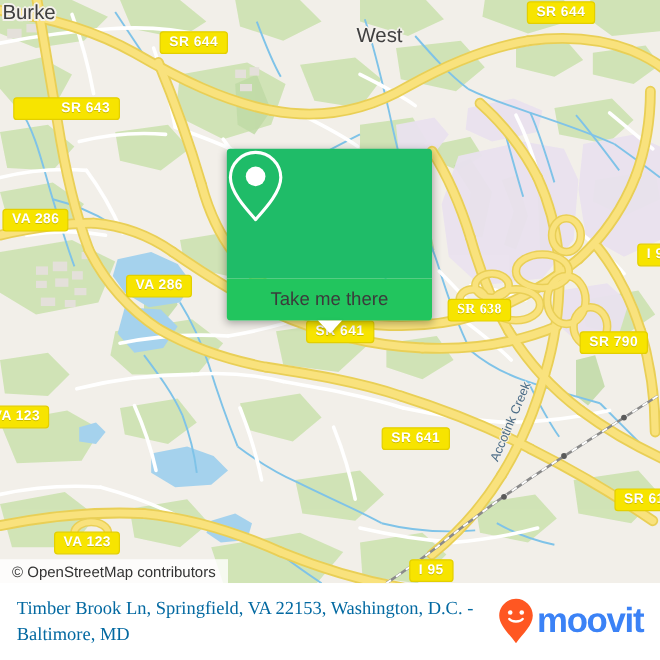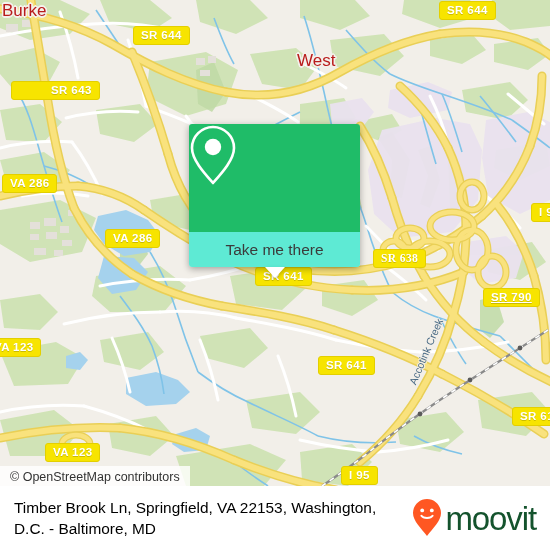--- a/index.html
+++ b/index.html
@@ -29,21 +29,21 @@
     white-space:nowrap;
     line-height:12px;
     text-shadow:0 1px 0 rgba(0,0,0,.18);
     box-sizing:border-box;
     text-align:right;
   }
 
   
   .place{
     position:absolute;
-    color:#b91c1c;
+    color:#404040;
     font-size:17px;
     white-space:nowrap;
     text-shadow:
       -1.6px 0 #f4f1ec, 1.6px 0 #f4f1ec, 0 -1.6px #f4f1ec, 0 1.6px #f4f1ec,
       -1.2px -1.2px #f4f1ec, 1.2px -1.2px #f4f1ec, -1.2px 1.2px #f4f1ec, 1.2px 1.2px #f4f1ec;
     line-height:19px;
   }
   .place.two{line-height:21px;}
   .waterlabel{
     position:absolute;
@@ -73,21 +73,21 @@
     overflow:visible;
     z-index:40;
   }
   .card-green{
     background:#1fbc68;
     height:108px;
     border-radius:3px 3px 0 0;
     display:flex;align-items:center;justify-content:center;
   }
   .card-btn{
-    background:#5eead4;
+    background:#22c55e;
     height:35px;
     border-radius:0 0 3px 3px;
     display:flex;align-items:center;justify-content:center;
     color:#3b3b3b;
     font-size:15.5px;
     position:relative;
   }
   .card-pointer{
     position:absolute;left:50%;top:100%;
     margin-left:-10px;
@@ -101,30 +101,31 @@
   
   .footer{
     position:absolute;left:0;top:486px;width:550px;height:64px;
     background:#ffffff;
     display:flex;align-items:center;
     box-sizing:border-box;
     padding:0 14px 0 14px;
   }
   .footer-text{
     flex:1;
-    color:#000000;
+    color:#0369a1;
     font-size:15.4px;
     line-height:21px;
     padding-right:6px;
+    font-family:Liberation Serif, serif;
   }
   .brand{display:flex;align-items:center;gap:3px;flex:none;}
   .brand-word{
-    color:#14532d;
-    font-size:33px;
-    font-weight:normal;
+    color:#3b82f6;
+    font-size:29px;
+    font-weight:bold;
     letter-spacing:-1.1px;
     line-height:31px;
   }
 </style>
 </head>
 <body>
 
 <div id="app">
 
   <div class="map">
@@ -380,34 +381,34 @@
       <g>
         <path d="M548,330 C520,348 492,366 464,384 C430,406 396,430 364,456 C348,468 334,478 322,486" fill="none" stroke="#8a8a8a" stroke-width="2.2"></path>
         <path d="M548,330 C520,348 492,366 464,384 C430,406 396,430 364,456 C348,468 334,478 322,486" fill="none" stroke="#ffffff" stroke-width="1.6" stroke-dasharray="5 5"></path>
         <circle cx="520" cy="348" r="2.4" fill="#5a5a5a"></circle>
         <circle cx="470" cy="380" r="2.4" fill="#5a5a5a"></circle>
         <circle cx="420" cy="414" r="2.4" fill="#5a5a5a"></circle>
       </g>
     </svg>
 
     <div class="place" style="left:2px;top:1px;">Burke</div>
-    <div class="place two" style="left:297px;top:19px;margin-top:31px;">
+    <div class="place two" style="left:297px;top:19px;">
       <div>West</div>
     </div>
 
     <div class="waterlabel" style="left:412px;top:378px;transform:rotate(-67deg);transform-origin:left center;">Accotink Creek</div>
 
     <div class="shield" style="left:133px;top:26px;">SR 644</div>
     <div class="shield" style="left:439px;top:1px;">SR 644</div>
     <div class="shield" style="left:11px;top:81px;padding-left:39px;">SR 643</div>
     <div class="shield" style="left:2px;top:174px;">VA 286</div>
     <div class="shield" style="left:105px;top:229px;">VA 286</div>
     <div class="shield" style="left:255px;top:267px;">SR 641</div>
     <div class="shield" style="left:373px;top:249px;font-family:Liberation Serif, serif;">SR 638</div>
-    <div class="shield" style="left:483px;top:288px;text-decoration:underline;">SR 790</div>
+    <div class="shield" style="left:483px;top:276px;">SR 790</div>
     <div class="shield" style="left:318px;top:356px;">SR 641</div>
     <div class="shield" style="left:512px;top:407px;">SR 613</div>
     <div class="shield" style="left:-14px;top:338px;">VA 123</div>
     <div class="shield" style="left:45px;top:443px;">VA 123</div>
     <div class="shield" style="left:531px;top:203px;">I 95</div>
     <div class="shield" style="left:341px;top:466px;">I 95</div>
 
     <div class="attrib">© OpenStreetMap contributors</div>
 
     <div class="card">

